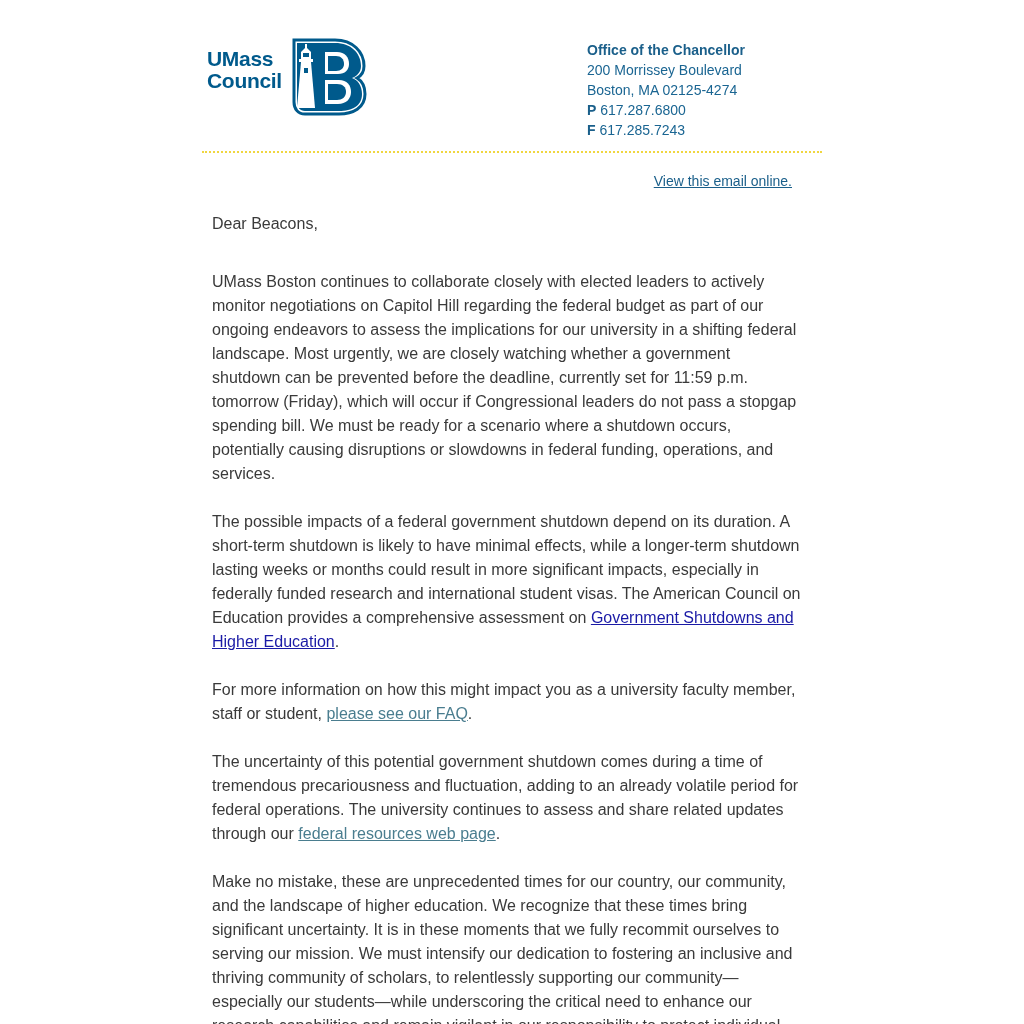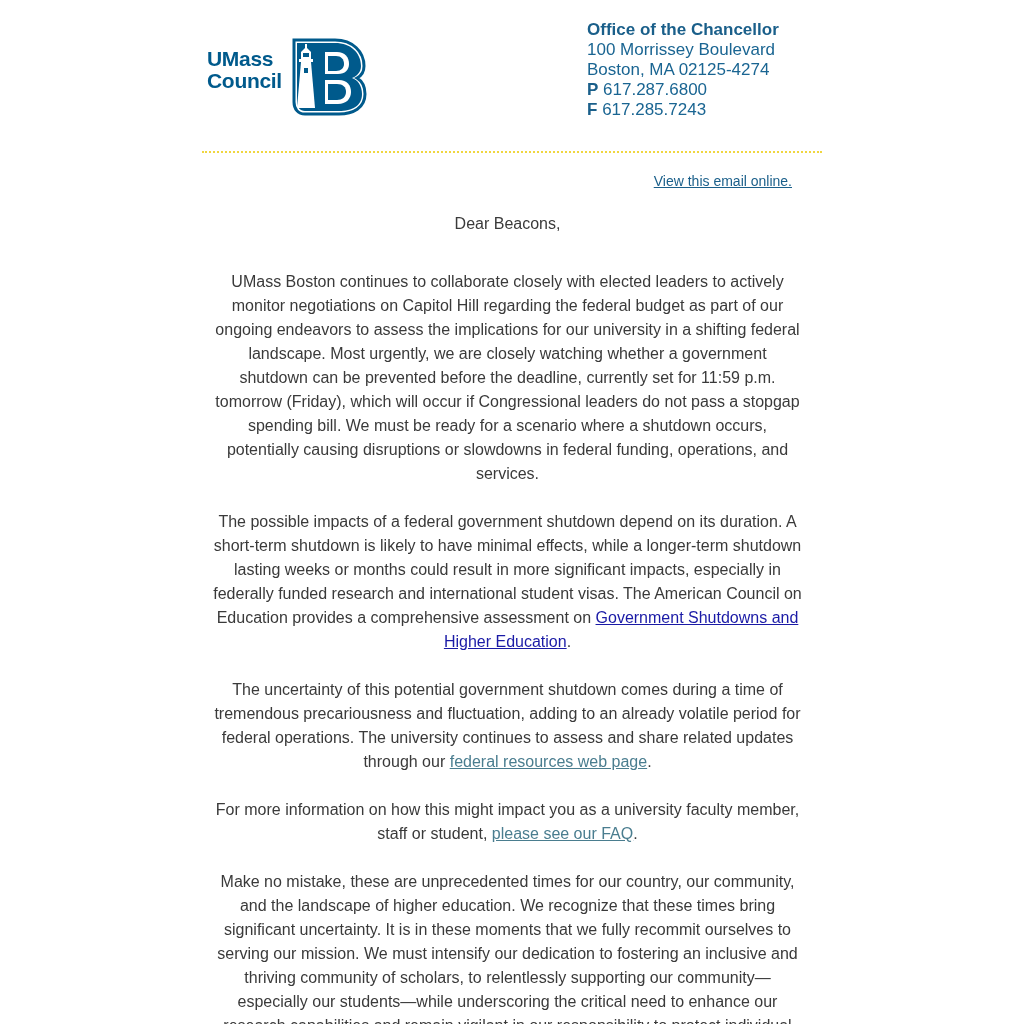--- a/index.html
+++ b/index.html
@@ -2,27 +2,27 @@
 <html><head>
 <meta charset="utf-8">
 <style>
   html, body { margin:0; padding:0; background:#ffffff; }
   body { width:1024px; height:1024px; overflow:hidden; position:relative; font-family:"Liberation Sans", sans-serif; }
   .container { position:absolute; left:202px; top:0; width:620px; }
   .header { position:relative; height:153px; }
   .logo { position:absolute; left:5px; top:38px; width:160px; height:78px; }
   .logo-text { position:absolute; left:0; top:10px; color:#005a8c; font-weight:bold; font-size:21px; line-height:22px; letter-spacing:-0.3px; }
   .logo-mark { position:absolute; left:84px; top:0; width:76px; height:78px; }
-  .address { position:absolute; left:385px; top:20px; color:#1a6592; font-size:17px; line-height:20px; }
+  .address { position:absolute; left:385px; top:40px; color:#1a6592; font-size:14px; line-height:20px; }
   .address .title { font-weight:bold; color:#1a5f8a; }
   .address b { color:#1a5f8a; }
   .divider { position:absolute; left:0; top:151px; width:620px; height:0; border-top:2px dotted #f0d640; }
   .view-online { position:absolute; right:30px; top:173px; font-size:14px; color:#1a5f8a; text-decoration:underline; }
   .body { position:absolute; left:10px; top:212px; width:605px; color:#3a3a3a; font-size:16px; line-height:24px; }
-  .body p { margin:0 14px 24px 0;text-align:center; }
+  .body p { margin:0 14px 24px 0; }
   .greet { margin-bottom:34px !important; }
   a.acelink { color:#1a1aa6; text-decoration:underline; }
   a.sitelink { color:#4a7d8f; text-decoration:underline; }
 </style>
 </head>
 <body>
 
 <div class="container">
   <div class="header">
     <div class="logo">
@@ -41,31 +41,31 @@
         <path d="M10 14 L15 9 L20 14 Z" fill="#ffffff"></path>
         <rect x="10" y="14" width="10" height="7" fill="#ffffff"></rect>
         <rect x="12" y="15" width="6" height="4" fill="#005a8c"></rect>
         <rect x="8" y="21" width="14" height="3" fill="#ffffff"></rect>
         <path d="M10 24 H20 L24 70 H6 Z" fill="#ffffff"></path>
         <rect x="13" y="30" width="4" height="5" fill="#005a8c"></rect>
       </svg>
     </div>
     <div class="address">
       <div class="title">Office of the Chancellor</div>
-      <div>100 Morrissey Boulevard</div>
+      <div>200 Morrissey Boulevard</div>
       <div>Boston, MA 02125-4274</div>
       <div><b>P</b> <span>617.287.6800</span></div>
       <div><b>F</b> <span>617.285.7243</span></div>
     </div>
     <div class="divider"></div>
   </div>
 
   <a class="view-online">View this email online.</a>
 
   <div class="body">
     <p class="greet">Dear Beacons,</p>
     <p>UMass Boston continues to collaborate closely with elected leaders to actively monitor negotiations on Capitol Hill regarding the federal budget as part of our ongoing endeavors to assess the implications for our university in a shifting federal landscape. Most urgently, we are closely watching whether a government shutdown can be prevented before the deadline, currently set for 11:59 p.m. tomorrow (Friday), which will occur if Congressional leaders do not pass a stopgap spending bill. We must be ready for a scenario where a shutdown occurs, potentially causing disruptions or slowdowns in federal funding, operations, and services.</p>
     <p><span>The possible impacts of a federal government shutdown depend on its duration. A short-term shutdown is likely to have minimal effects, while a longer-term shutdown lasting weeks or months could result in more significant impacts, especially in federally funded research and international student visas. The American Council on Education provides a comprehensive assessment on </span><a class="acelink">Government Shutdowns and Higher Education</a><span>.</span></p>
+    <p><span>For more information on how this might impact you as a university faculty member, staff or student, </span><a class="sitelink">please see our FAQ</a><span>.</span></p>
     <p><span>The uncertainty of this potential government shutdown comes during a time of tremendous precariousness and fluctuation, adding to an already volatile period for federal operations. The university continues to assess and share related updates through our </span><a class="sitelink">federal resources web page</a><span>.</span></p>
-    <p><span>For more information on how this might impact you as a university faculty member, staff or student, </span><a class="sitelink">please see our FAQ</a><span>.</span></p>
     <p>Make no mistake, these are unprecedented times for our country, our community, and the landscape of higher education. We recognize that these times bring significant uncertainty. It is in these moments that we fully recommit ourselves to serving our mission. We must intensify our dedication to fostering an inclusive and thriving community of scholars, to relentlessly supporting our community—especially our students—while underscoring the critical need to enhance our research capabilities and remain vigilant in our responsibility to protect individual rights in accordance with state and federal law.</p>
   </div>
 </div>
 
 </body></html>

